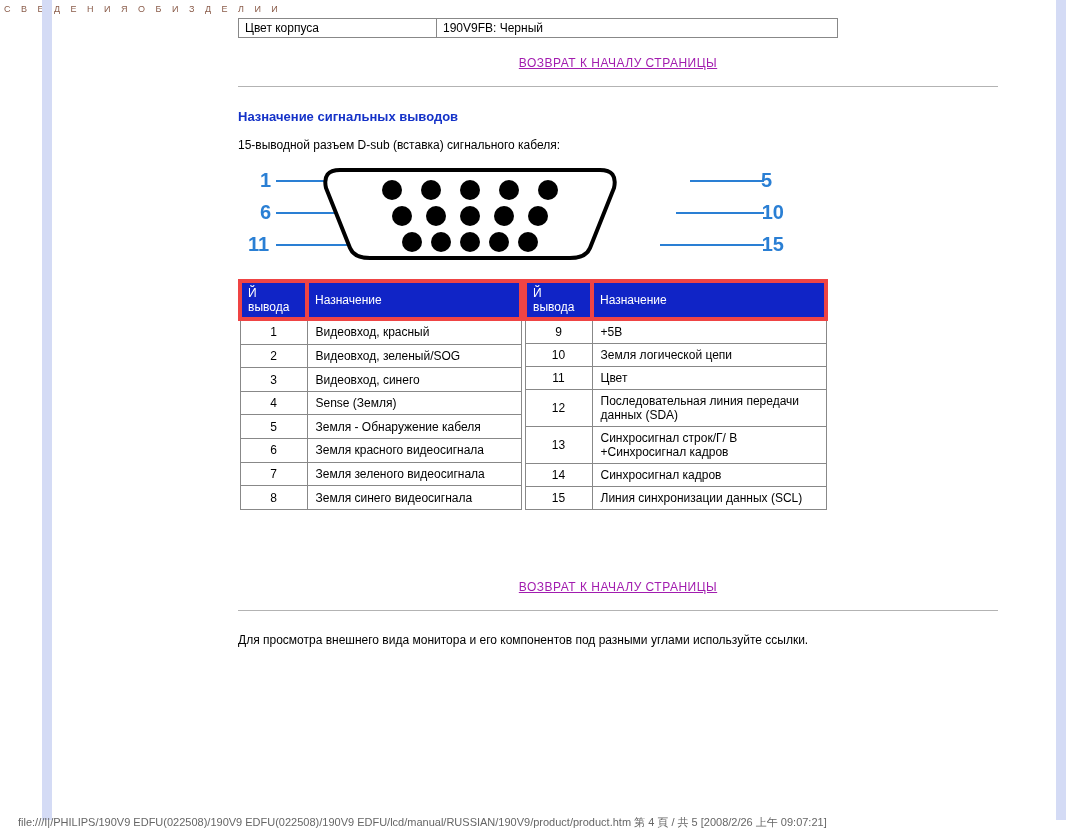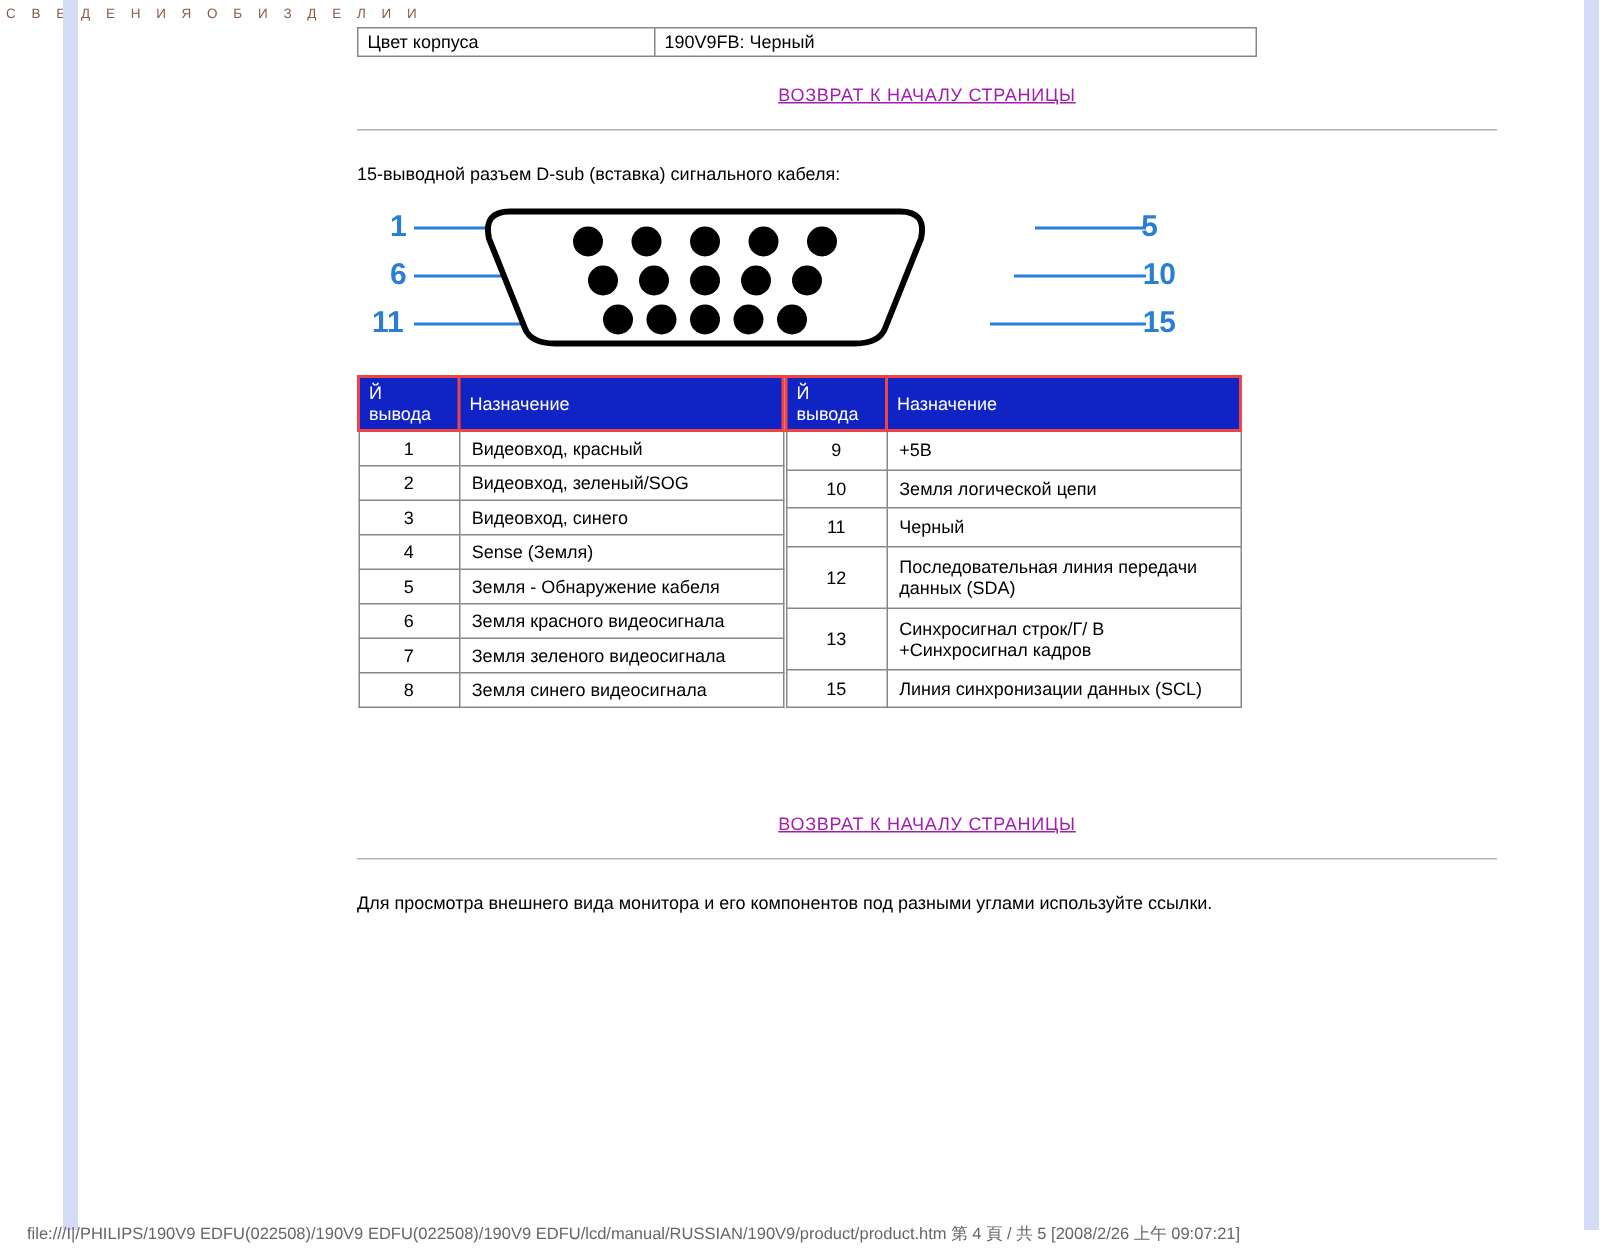--- a/index.html
+++ b/index.html
@@ -122,21 +122,21 @@
     gap: 0;
     margin-top: 14px;
   }
   .pin-tables table {
     border-collapse: collapse;
     font-size: 12px;
   }
   .pin-tables th {
     background: #1024c6;
     color: #fff;
-    border: 2px solid #ef4444;
+    border: 4px solid #ef4444;
     padding: 3px 6px;
     font-weight: normal;
     text-align: left;
     font-size: 12px;
   }
   .pin-tables td {
     border: 1px solid #888;
     padding: 4px 8px;
   }
   .pin-tables td.num {
@@ -162,20 +162,21 @@
           <tr>
         <td style="width:185px">Цвет корпуса</td>
         <td>190V9FB: Черный</td>
       </tr>
     </tbody>
       </table>
 
     <a class="back-link">ВОЗВРАТ К НАЧАЛУ СТРАНИЦЫ</a>
     <hr class="sep">
 
+    <div class="section-title">Назначение сигнальных выводов</div>
     <p class="body">15-выводной разъем D-sub (вставка) сигнального кабеля:</p>
 
     <div class="diagram-wrap">
       
       <span class="pin-label" style="left:-10px; top:4px;">1</span>
       <span class="pin-label" style="right:-2px; top:4px;">5</span>
       <span class="pin-label" style="left:-10px; top:36px;">6</span>
       <span class="pin-label" style="right:-14px; top:36px;">10</span>
       <span class="pin-label" style="left:-22px; top:68px;">11</span>
       <span class="pin-label" style="right:-14px; top:68px;">15</span>
@@ -265,29 +266,33 @@
             <tr>
               <td class="num">9</td>
               <td class="desc">+5В</td>
             </tr>
             <tr>
               <td class="num">10</td>
               <td class="desc">Земля логической цепи</td>
             </tr>
             <tr>
               <td class="num">11</td>
-              <td class="desc">Черный</td>
+              <td class="desc">Цвет</td>
             </tr>
             <tr>
               <td class="num">12</td>
               <td class="desc">Последовательная линия передачи данных (SDA)</td>
             </tr>
             <tr>
               <td class="num">13</td>
               <td class="desc">Синхросигнал строк/Г/ В +Синхросигнал кадров</td>
+            </tr>
+            <tr>
+              <td class="num">14</td>
+              <td class="desc">Синхросигнал кадров</td>
             </tr>
             <tr>
               <td class="num">15</td>
               <td class="desc">Линия синхронизации данных (SCL)</td>
             </tr>
           </tbody>
       </table>
     </div>
 
     <a class="back-link" style="margin-top:70px;">ВОЗВРАТ К НАЧАЛУ СТРАНИЦЫ</a>

